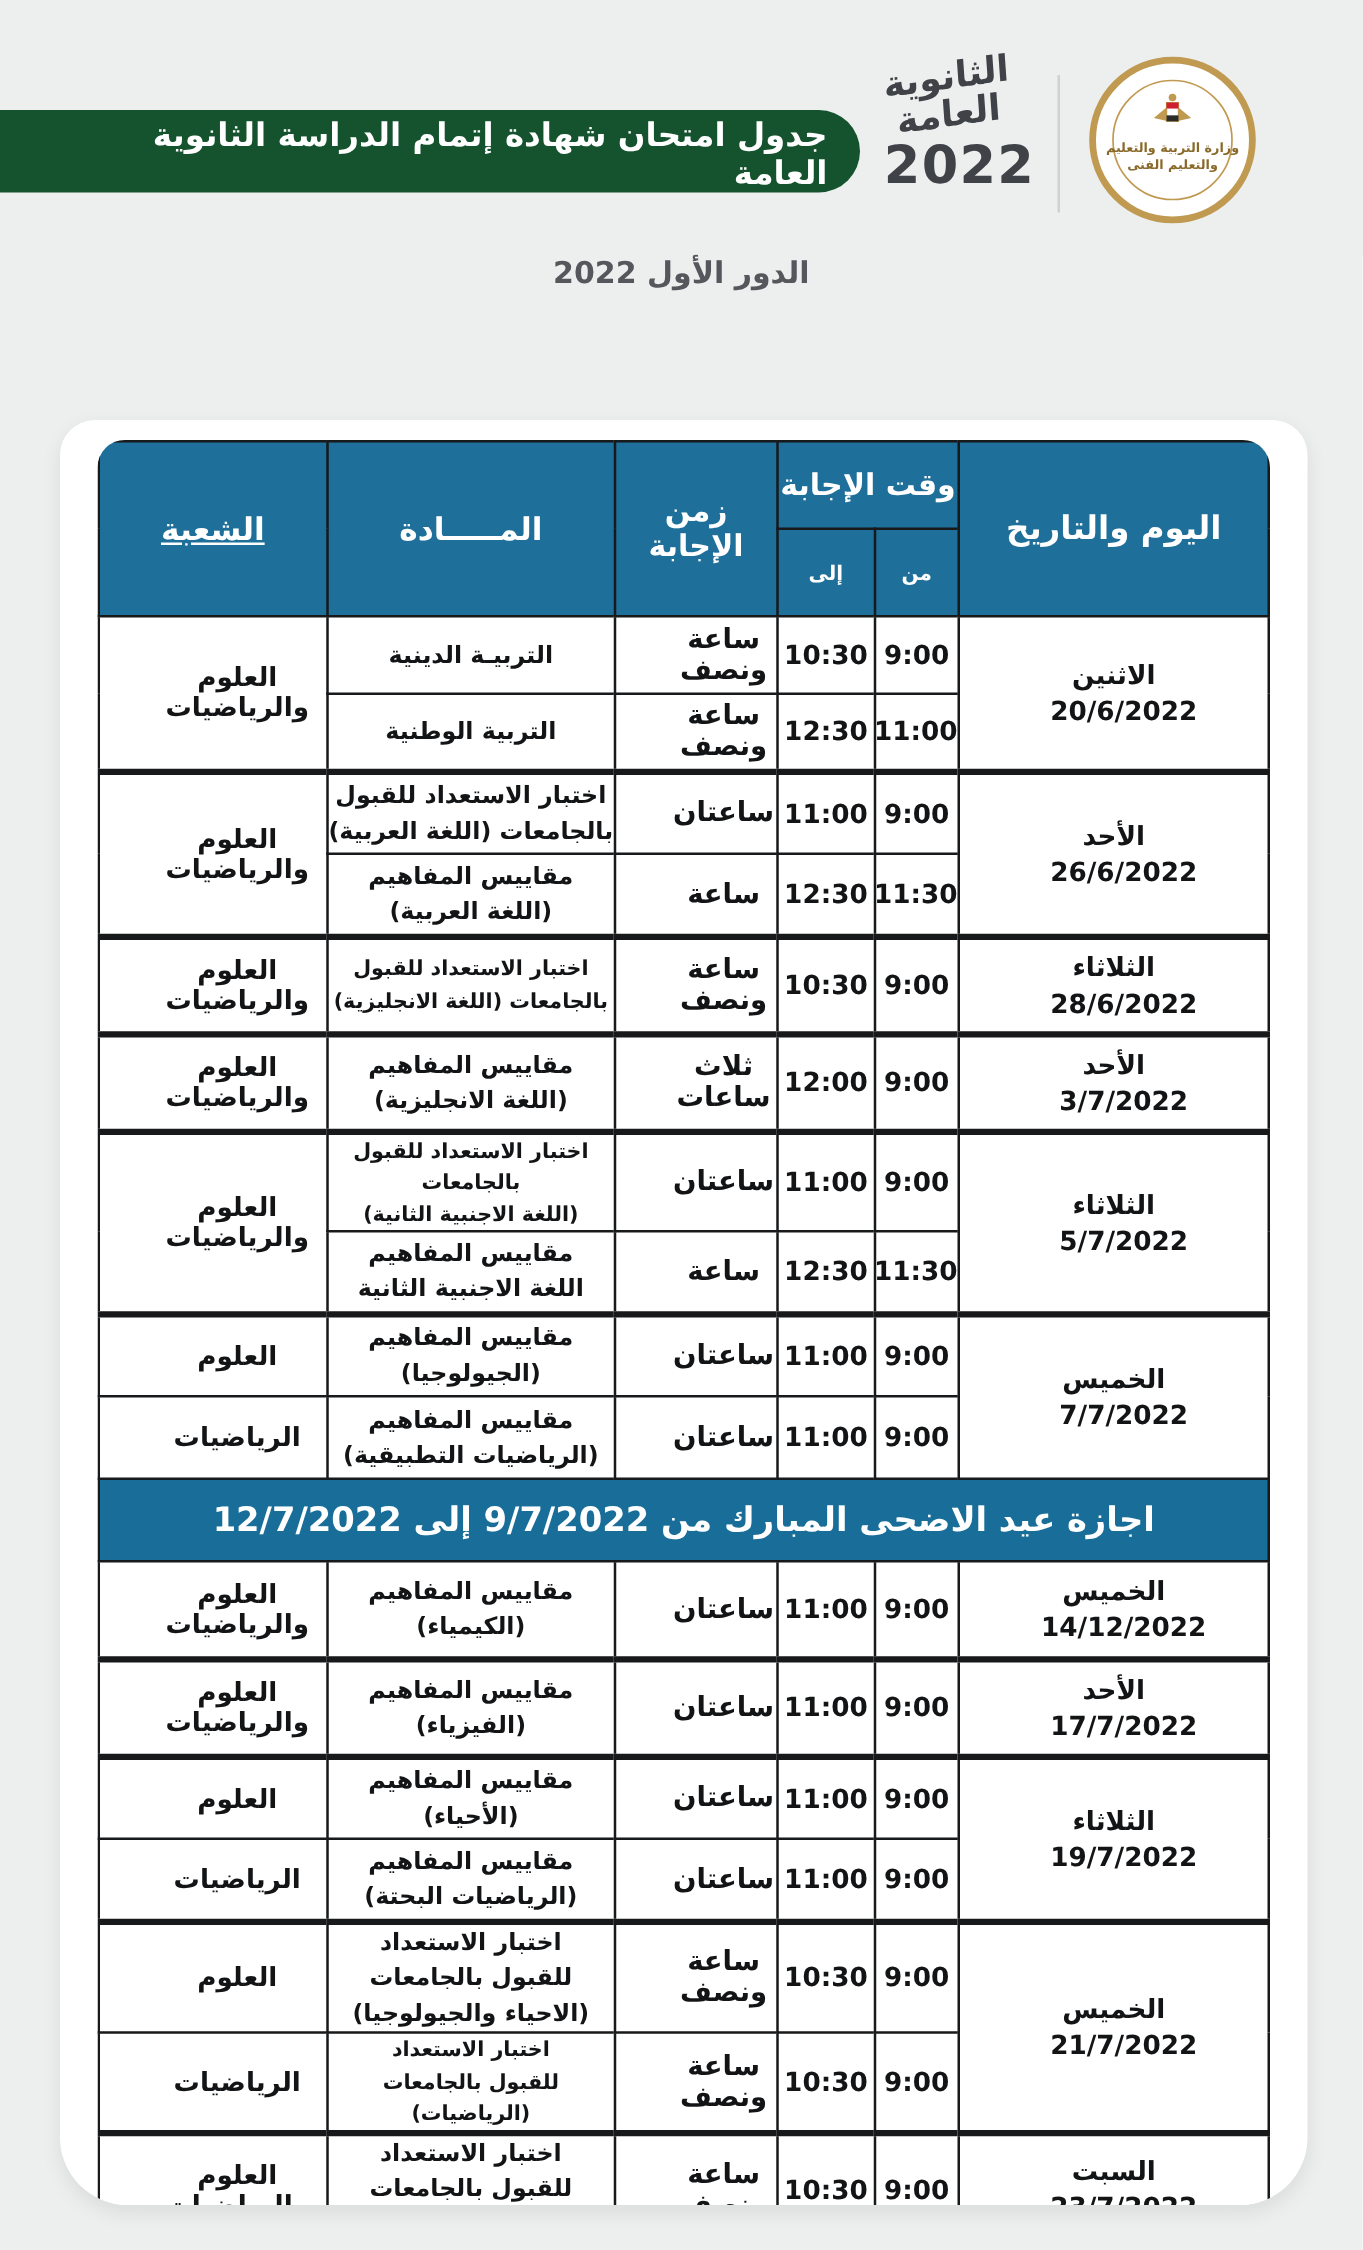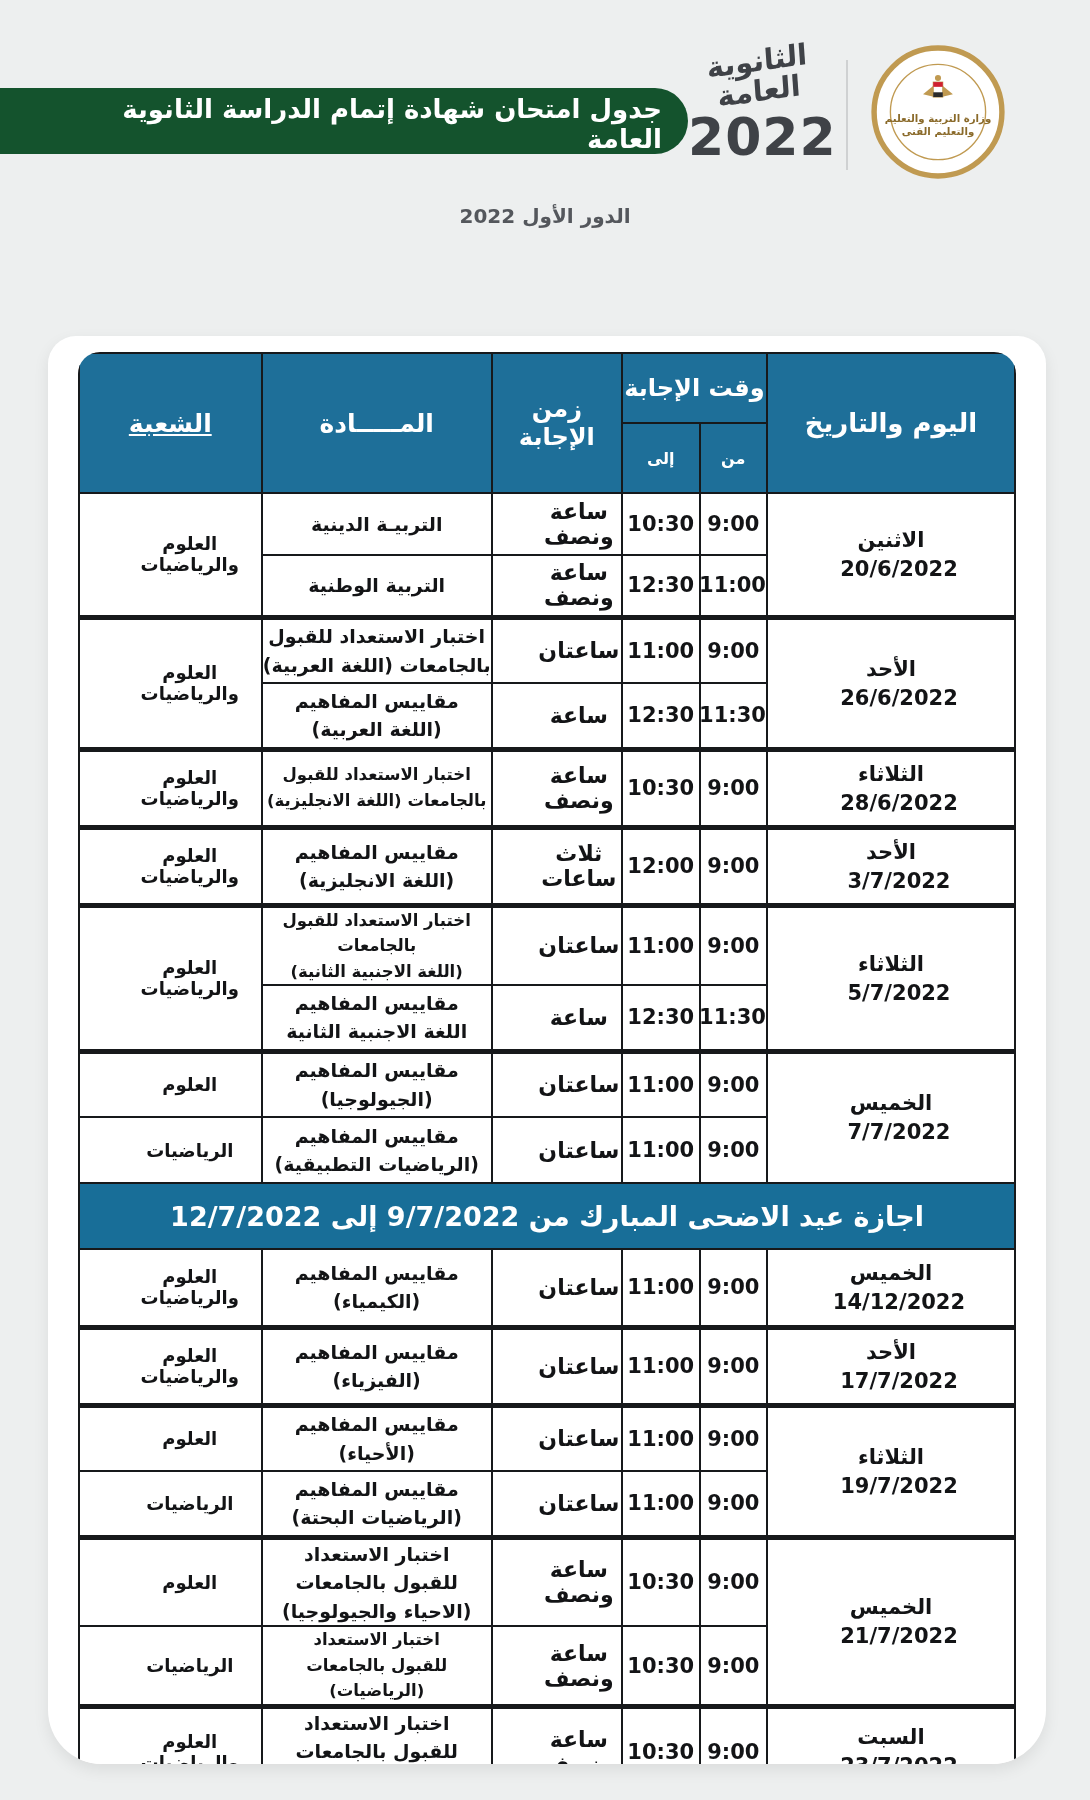--- a/index.html
+++ b/index.html
@@ -12,26 +12,26 @@
   .top { position:relative; height:300px; }
   .pill {
     position:absolute; left:0; top:88px; width:688px; height:66px;
     background:#14532d; border-radius:0 36px 36px 0;
     display:flex; align-items:flex-end; justify-content:center;
     padding:0 26px 0 60px;
   }
   .pill span { color:#ffffff; font-size:26px; font-weight:bold; }
   .logo { position:absolute; left:688px; top:46px; width:140px; text-align:center; color:#3f4247; }
   .logo-ar { transform:rotate(-8deg) skewX(-4deg); font-weight:bold; font-size:29px; line-height:1.05; }
-  .logo-year { font-size:52px; font-weight:bold; margin-top:0px; direction:ltr; letter-spacing:1px; }
+  .logo-year { font-size:42px; font-weight:bold; margin-top:0px; direction:ltr; letter-spacing:1px;text-align:right; }
   .hdr-divider { position:absolute; left:846px; top:60px; width:2px; height:110px; background:#cfd1d2; }
   .seal { position:absolute; left:870px; top:44px; width:136px; height:136px; }
   .title-block { position:absolute; top:196px; left:0; width:100%; text-align:center; color:#54575c; }
   .title-1 { font-size:30px; font-weight:bold; }
-  .title-2 { font-size:20px; font-weight:bold; margin-top:8px; }
+  .title-2 { font-size:24px; font-weight:bold; margin-top:8px; }
 
   .card {
     margin:36px 44px 0 48px; background:#ffffff;
     border-radius:28px 28px 54px 54px;
     box-shadow:0 6px 16px rgba(0,0,0,0.08);
     padding:16px 30px 0 30px;
     height:1428px; overflow:hidden;
   }
   .table-wrap { border-radius:22px 22px 0 0; overflow:hidden; }
   table { width:100%; border-collapse:collapse; table-layout:fixed; }
@@ -49,21 +49,21 @@
   tbody td {
     border:2px solid #17191b; text-align:center; vertical-align:middle;
     font-weight:bold; background:#ffffff;
   }
   tr.group-start td { border-top:5px solid #17191b; }
   .dname { font-size:21px; } .ddate { font-size:21px; margin-top:5px;padding-left:16px; }
   .time  { font-size:21px; }
   .duration { font-size:22px;padding-left:44px; }
   .subject { font-size:19px; line-height:1.5; white-space:pre-line; }
   .subject.small { font-size:16.5px; line-height:1.55; }
-  .branch { font-size:18px;padding-left:39px; }
+  .branch { font-size:21px;padding-left:39px; }
   tr.banner-row td {
     background:#186e98; color:#ffffff; font-size:27px; font-weight:bold; height:66px;
   }
 </style>
 </head>
 <body>
 
 <div class="top">
   <div class="pill">
     <span>جدول امتحان شهادة إتمام الدراسة الثانوية العامة</span>

